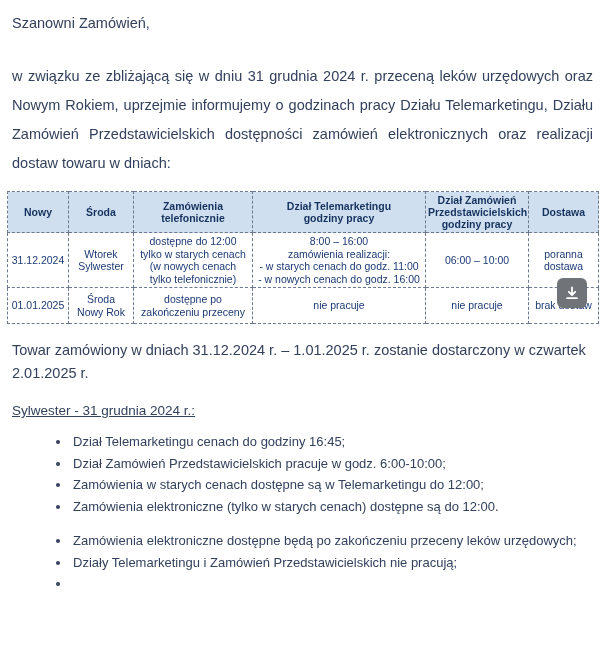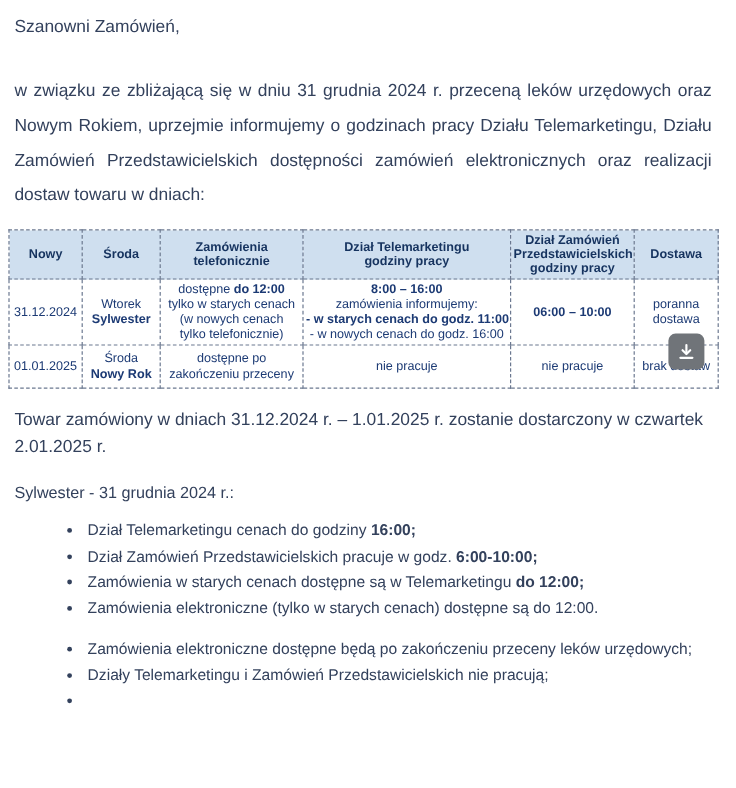--- a/index.html
+++ b/index.html
@@ -34,24 +34,24 @@
   table.schedule th{
     background:var(--header-bg);color:var(--header-text);
     font-size:10.5px;font-weight:700;line-height:12px;height:36px;
   }
   table.schedule td{
     color:var(--table-text);font-size:10.5px;line-height:12.5px;
   }
   table.schedule tbody tr:nth-child(1) td{height:45px;}
   table.schedule tbody tr:nth-child(2) td{height:36px;}
   .ln{white-space:nowrap;}
-  .b{font-weight:700;}
+  .b{font-weight:400;}
   .delivery{margin:15px 0 0;font-size:14.5px;line-height:23px;width:588px;}
   .fallback{margin:26px 0 0;font-size:12.5px;}
-  .sec-heading{margin:18px 0 0;font-size:13.5px;}
+  .sec-heading{margin:18px 0 0;font-size:13.5px;text-decoration:underline;}
   .sec-heading.second{margin-top:26px;}
   ul.bullets{margin:13px 0 0;padding:0 0 0 59px;list-style:disc;}
   ul.bullets li{font-size:13px;line-height:21.5px;padding-left:2px;}
   .dl-btn{
     position:absolute;left:557px;top:278px;width:30px;height:30px;
     background:var(--dl-bg);border:none;border-radius:6px;
     display:flex;align-items:center;justify-content:center;
     padding:0;cursor:pointer;
   }
 </style>
@@ -109,21 +109,21 @@
             <div class="ln"><span class="b">Sylwester</span></div>
           </td>
           <td>
             <div class="ln"><span>dostępne </span><span class="b">do 12:00</span></div>
             <div class="ln"><span>tylko w starych cenach</span></div>
             <div class="ln"><span>(w nowych cenach</span></div>
             <div class="ln"><span>tylko telefonicznie)</span></div>
           </td>
           <td>
             <div class="ln"><span class="b">8:00 – 16:00</span></div>
-            <div class="ln"><span>zamówienia informujemy:</span></div>
+            <div class="ln"><span>zamówienia realizacji:</span></div>
             <div class="ln"><span class="b">- w starych cenach do  godz. 11:00</span></div>
             <div class="ln"><span>- w nowych cenach do godz. 16:00</span></div>
           </td>
           <td>
             <div class="ln"><span class="b">06:00 – 10:00</span></div>
           </td>
           <td>
             <div class="ln"><span>poranna</span></div>
             <div class="ln"><span>dostawa</span></div>
           </td>
@@ -152,21 +152,21 @@
         </tr>
       </tbody>
   </table>
 
   <p class="delivery">Towar zamówiony w dniach 31.12.2024 r. – 1.01.2025 r. zostanie dostarczony w czwartek 2.01.2025 r.</p>
 
 
   <div>
     <p class="sec-heading">Sylwester - 31 grudnia 2024 r.:</p>
     <ul class="bullets">
-        <li><span>Dział Telemarketingu cenach do godziny </span><span class="b">16:00;</span></li>
+        <li><span>Dział Telemarketingu cenach do godziny </span><span class="b">16:45;</span></li>
         <li><span>Dział Zamówień Przedstawicielskich pracuje w godz. </span><span class="b">6:00-10:00;</span></li>
         <li><span>Zamówienia w starych cenach dostępne są w Telemarketingu </span><span class="b">do 12:00;</span></li>
         <li><span>Zamówienia elektroniczne (tylko w starych cenach) dostępne są do 12:00.</span></li>
       </ul>
   </div>
 
   <div>
     <ul class="bullets">
         <li><span>Zamówienia elektroniczne dostępne będą po zakończeniu przeceny leków urzędowych;</span></li>
         <li><span>Działy Telemarketingu i Zamówień Przedstawicielskich nie pracują;</span></li>

